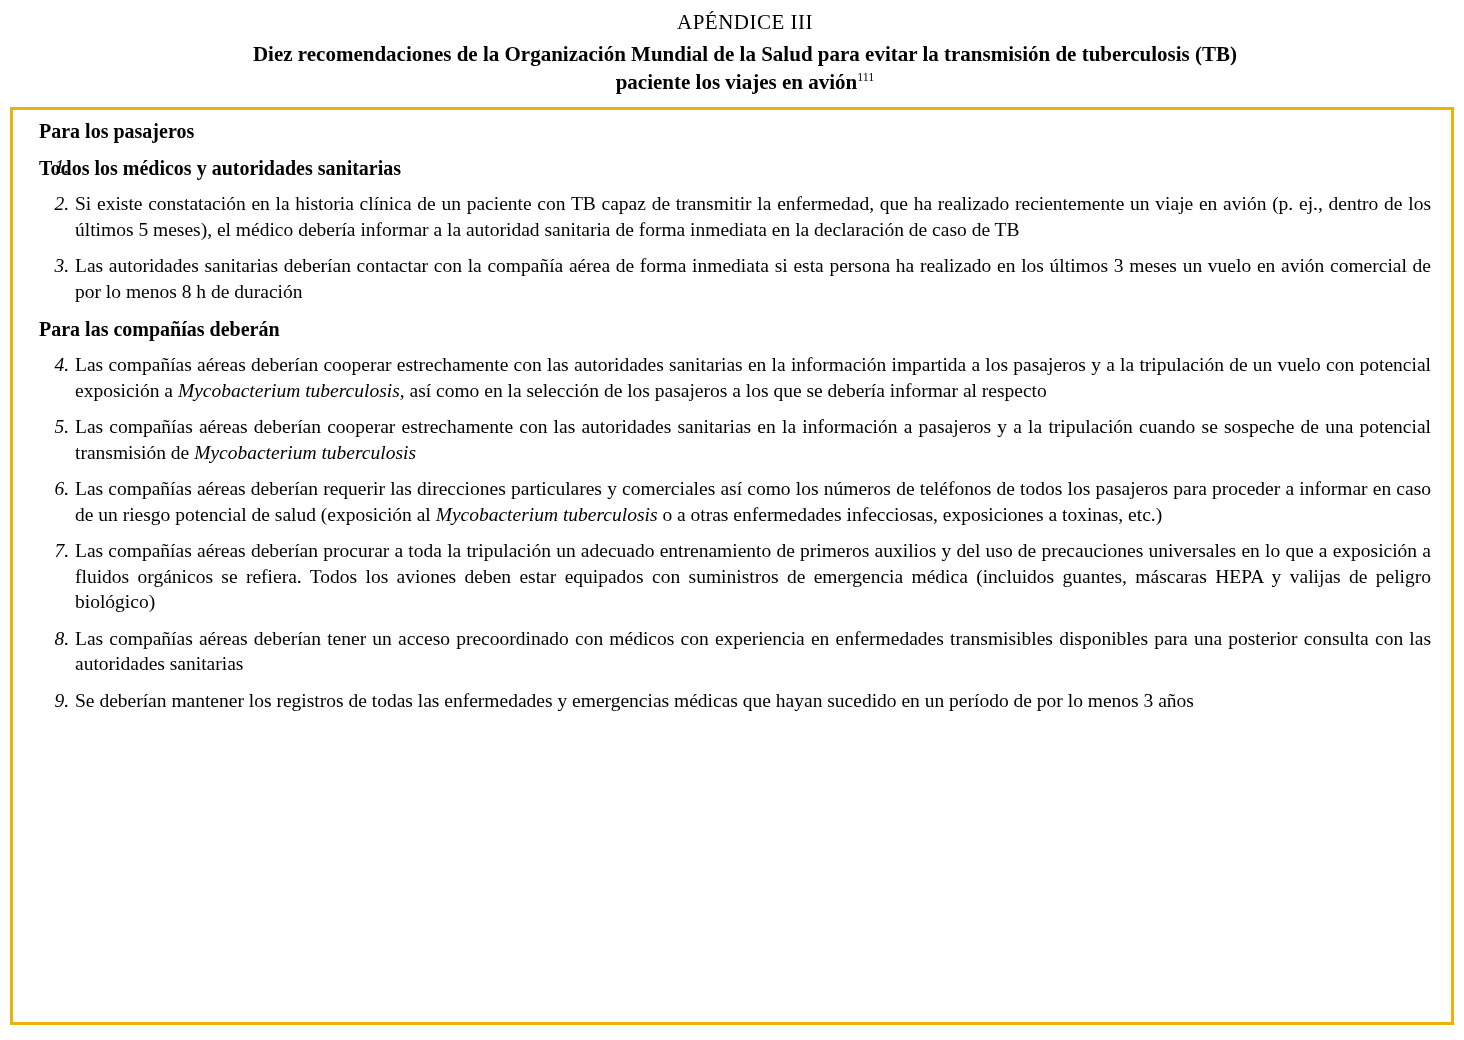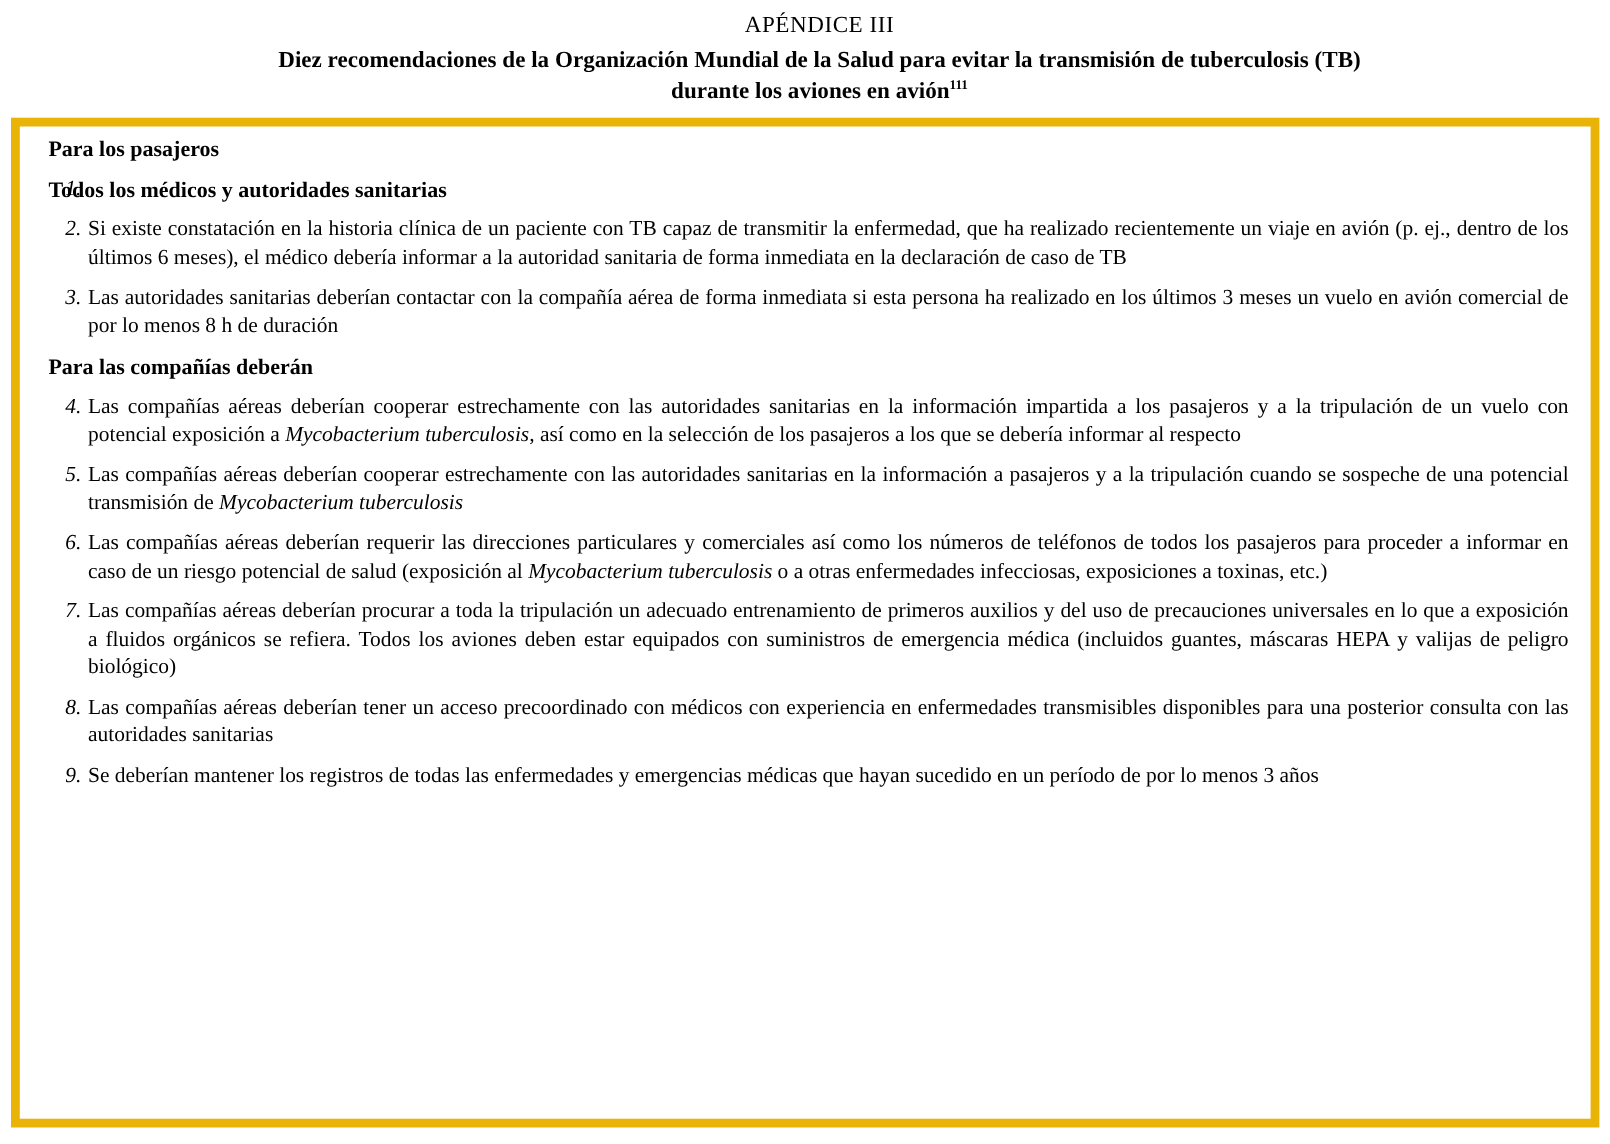--- a/index.html
+++ b/index.html
@@ -28,26 +28,26 @@
     font-size: 21px;
     font-weight: bold;
     margin-top: 7px;
   }
   .t3 {
     font-size: 21px;
     font-weight: bold;
     margin-top: 3px;
   }
   .t3 sup {
-    font-weight: bold;
+    font-weight: normal;
     font-size: 12px;
   }
   .box {
     margin: 12px 10px 0 10px;
-    border: 8px solid #eab308;
+    border: 3px solid #eab308;
     padding: 4px 20px 16px 26px;
     box-sizing: border-box;
     min-height: 918px;
   }
   .section-heading {
     font-weight: bold;
     font-size: 20px;
     margin: 14px 0 2px 0;
   }
   .section-heading:first-child {
@@ -74,28 +74,28 @@
   }
 </style>
 </head>
 <body>
 
 <div class="page">
 
   <div class="titles">
     <div class="t1">APÉNDICE III</div>
     <div class="t2">Diez recomendaciones de la Organización Mundial de la Salud para evitar la transmisión de tuberculosis (TB)</div>
-    <div class="t3"><span>durante los aviones en avión</span><sup>111</sup></div>
+    <div class="t3"><span>paciente los viajes en avión</span><sup>111</sup></div>
   </div>
 
   <div class="box">
       <div class="section-heading">Para los pasajeros</div>
       <div class="item"><span class="num">1.</span></div>
       <div class="section-heading">Todos los médicos y autoridades sanitarias</div>
-      <div class="item"><span class="num">2.</span><span>Si existe constatación en la historia clínica de un paciente con TB capaz de transmitir la enfermedad, que ha realizado recientemente un viaje en avión (p. ej., dentro de los últimos 6 meses), el médico debería informar a la autoridad sanitaria de forma inmediata en la declaración de caso de TB</span></div>
+      <div class="item"><span class="num">2.</span><span>Si existe constatación en la historia clínica de un paciente con TB capaz de transmitir la enfermedad, que ha realizado recientemente un viaje en avión (p. ej., dentro de los últimos 5 meses), el médico debería informar a la autoridad sanitaria de forma inmediata en la declaración de caso de TB</span></div>
       <div class="item"><span class="num">3.</span><span>Las autoridades sanitarias deberían contactar con la compañía aérea de forma inmediata si esta persona ha realizado en los últimos 3 meses un vuelo en avión comercial de por lo menos 8 h de duración</span></div>
       <div class="section-heading">Para las compañías deberán</div>
       <div class="item"><span class="num">4.</span><span>Las compañías aéreas deberían cooperar estrechamente con las autoridades sanitarias en la información impartida a los pasajeros y a la tripulación de un vuelo con potencial exposición a </span><span class="it">Mycobacterium tuberculosis,</span><span> así como en la selección de los pasajeros a los que se debería informar al respecto</span></div>
       <div class="item"><span class="num">5.</span><span>Las compañías aéreas deberían cooperar estrechamente con las autoridades sanitarias en la información a pasajeros y a la tripulación cuando se sospeche de una potencial transmisión de </span><span class="it">Mycobacterium tuberculosis</span></div>
       <div class="item"><span class="num">6.</span><span>Las compañías aéreas deberían requerir las direcciones particulares y comerciales así como los números de teléfonos de todos los pasajeros para proceder a informar en caso de un riesgo potencial de salud (exposición al </span><span class="it">Mycobacterium tuberculosis</span><span> o a otras enfermedades infecciosas, exposiciones a toxinas, etc.)</span></div>
       <div class="item"><span class="num">7.</span><span>Las compañías aéreas deberían procurar a toda la tripulación un adecuado entrenamiento de primeros auxilios y del uso de precauciones universales en lo que a exposición a fluidos orgánicos se refiera. Todos los aviones deben estar equipados con suministros de emergencia médica (incluidos guantes, máscaras HEPA y valijas de peligro biológico)</span></div>
       <div class="item"><span class="num">8.</span><span>Las compañías aéreas deberían tener un acceso precoordinado con médicos con experiencia en enfermedades transmisibles disponibles para una posterior consulta con las autoridades sanitarias</span></div>
       <div class="item"><span class="num">9.</span><span>Se deberían mantener los registros de todas las enfermedades y emergencias médicas que hayan sucedido en un período de por lo menos 3 años</span></div>
     </div>
 

